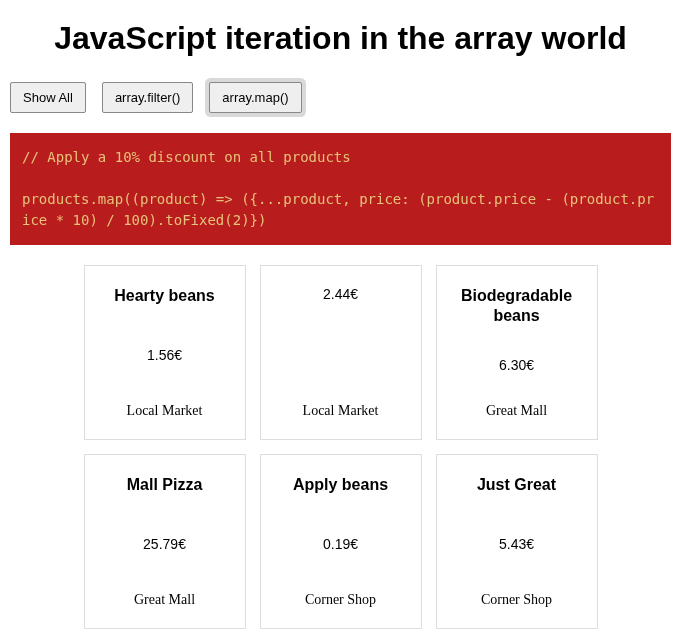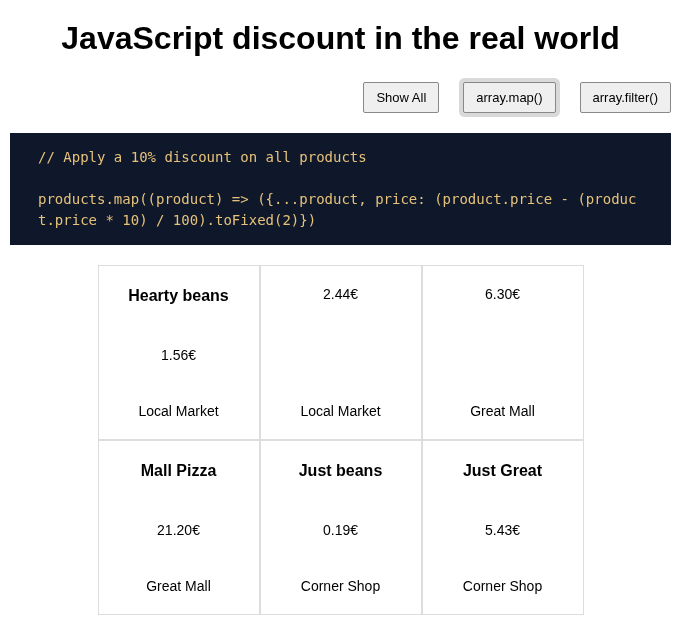--- a/index.html
+++ b/index.html
@@ -14,50 +14,51 @@
       padding: 20px 10px;
     }
     h1 {
       text-align: center;
       font-size: 32px;
       font-weight: 800;
       margin-bottom: 25px;
     }
     .buttons {
       display: flex;
-      justify-content: flex-end;
-      gap: 24px;
+      justify-content: flex-start;
+      gap: 16px;
       margin-bottom: 20px;
     }
     .btn {
       background: #efefef;
       border: 1px solid #888;
       padding: 7px 12px;
       font-size: 13px;
       font-family: inherit;
       cursor: pointer;
       border-radius: 2px;
     }
     .btn.active {
       box-shadow: 0 0 0 4px rgba(0,0,0,0.15);
     }
     .code-block {
-      background: #0f172a;
+      background: #b91c1c;
       color: #e6c27a;
       font-family: "Menlo", "Monaco", "Consolas", monospace;
       font-size: 14px;
       line-height: 1.5;
-      padding: 14px 28px;
+      padding: 14px 12px;
       white-space: pre-wrap;
       word-break: break-all;
       margin-bottom: 20px;
     }
     .grid {
       display: grid;
       grid-template-columns: repeat(3, 162px);
+      gap: 14px;
       justify-content: center;
     }
     .card {
       border: 1px solid #ddd;
       padding: 20px 10px;
       text-align: center;
       height: 175px;
       display: flex;
       flex-direction: column;
       justify-content: space-between;
@@ -66,58 +67,60 @@
     .card-title {
       font-weight: 700;
       font-size: 16px;
       line-height: 1.25;
     }
     .card-price {
       font-size: 14px;
     }
     .card-store {
       font-size: 14px;
+      font-family: Liberation Serif, serif;
     }
   </style>
 </head>
 <body>
 
-<h1>JavaScript discount in the real world</h1>
+<h1>JavaScript iteration in the array world</h1>
 
 <div class="buttons">
   <button class="btn">Show All</button>
+  <button class="btn">array.filter()</button>
   <button class="btn active">array.map()</button>
-  <button class="btn">array.filter()</button>
 </div>
 
 <div class="code-block">// Apply a 10% discount on all products
 
 products.map((product) =&gt; ({...product, price: (product.price - (product.price * 10) / 100).toFixed(2)})</div>
 
 <div class="grid">
   <div class="card">
     <div class="card-title">Hearty beans</div>
     <div class="card-price"><span>1.56</span><span>€</span></div>
     <div class="card-store">Local Market</div>
   </div>
   <div class="card">
     <div class="card-price"><span>2.44</span><span>€</span></div>
     <div class="card-store">Local Market</div>
   </div>
   <div class="card">
+    <div class="card-title">Biodegradable beans</div>
     <div class="card-price"><span>6.30</span><span>€</span></div>
     <div class="card-store">Great Mall</div>
   </div>
   <div class="card">
     <div class="card-title">Mall Pizza</div>
-    <div class="card-price"><span>21.20</span><span>€</span></div>
+    <div class="card-price"><span>25.79</span><span>€</span></div>
     <div class="card-store">Great Mall</div>
   </div>
   <div class="card">
-    <div class="card-title">Just beans</div>
+    <div class="card-title">Apply beans</div>
     <div class="card-price"><span>0.19</span><span>€</span></div>
     <div class="card-store">Corner Shop</div>
   </div>
   <div class="card">
     <div class="card-title">Just Great</div>
     <div class="card-price"><span>5.43</span><span>€</span></div>
     <div class="card-store">Corner Shop</div>
   </div>
 </div>
 

